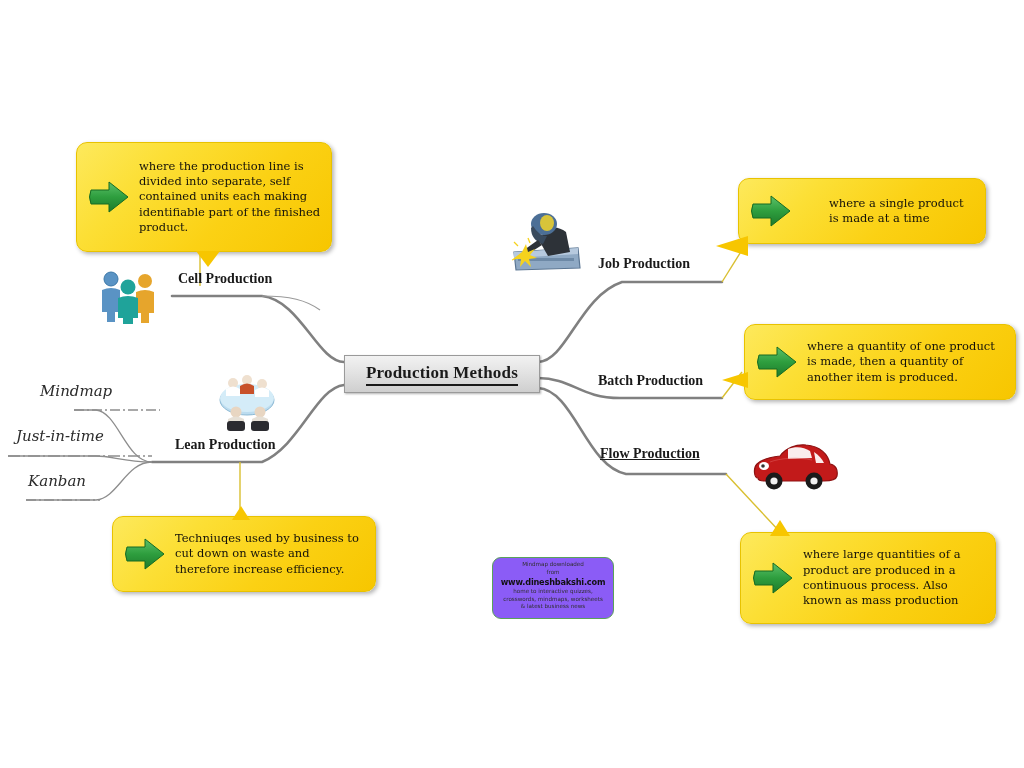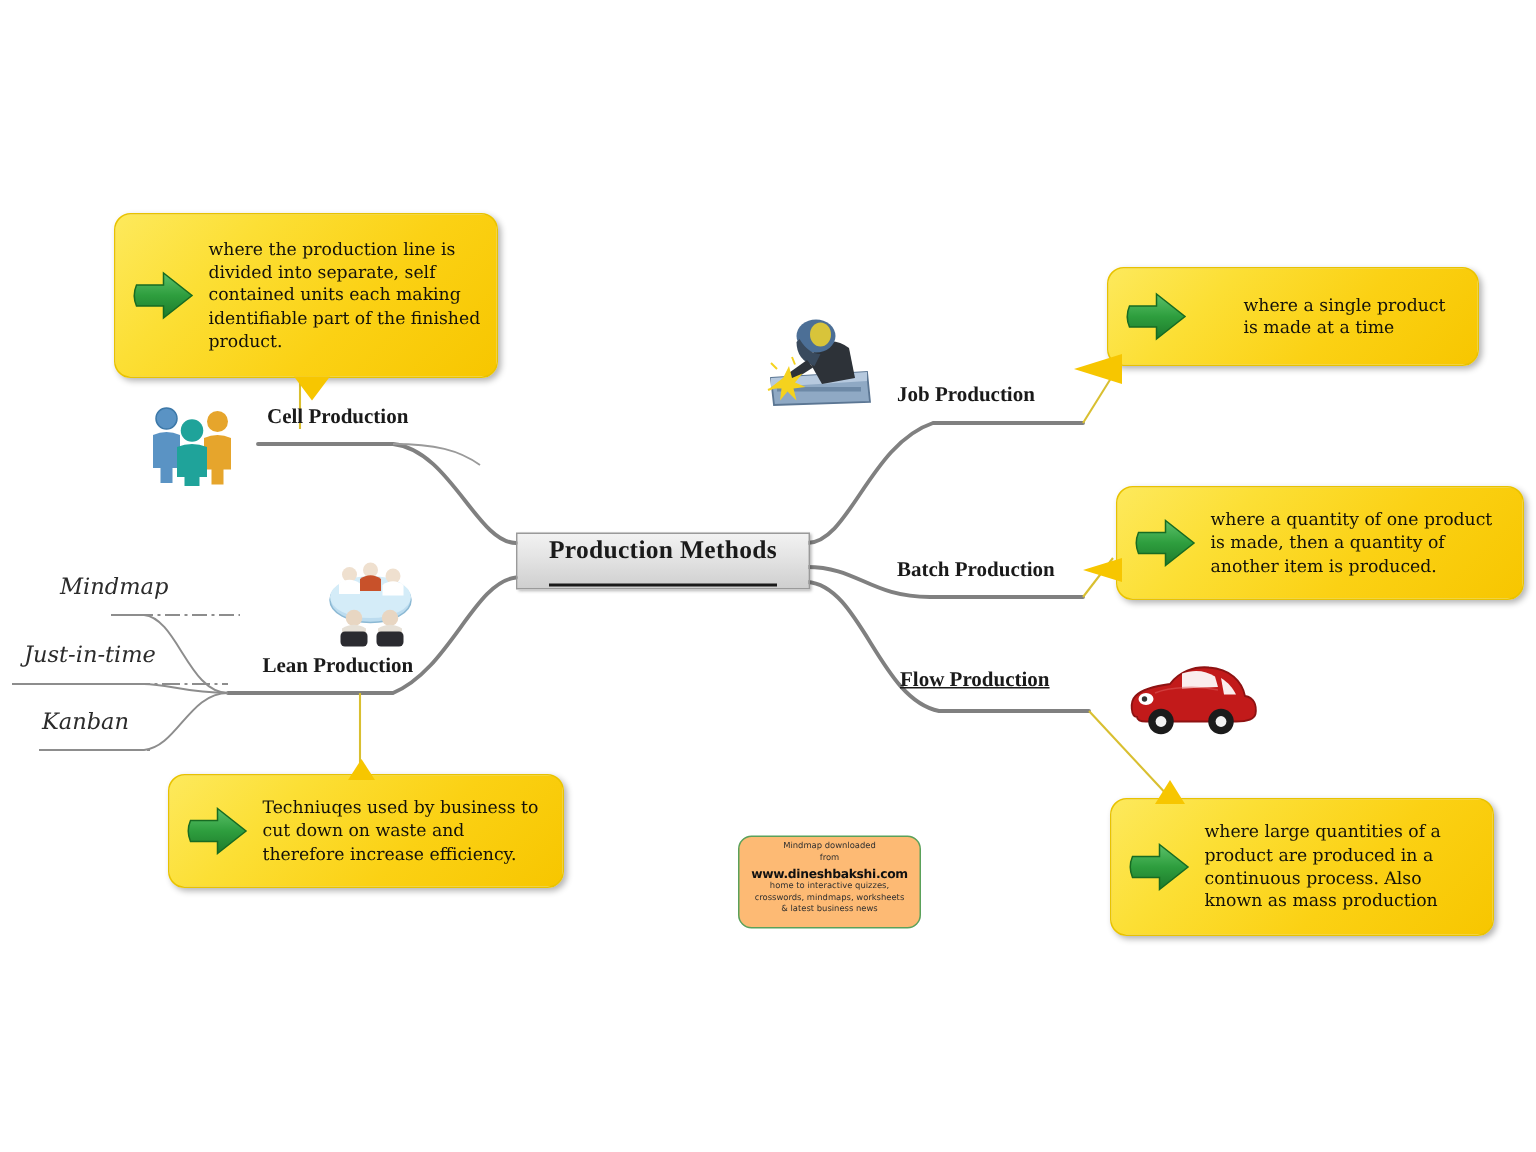--- a/index.html
+++ b/index.html
@@ -10,21 +10,21 @@
   
   .center-node{
     position:absolute;left:344px;top:355px;width:194px;height:36px;
     background:linear-gradient(to bottom,#f2f2f2 0%,#e3e3e3 45%,#cfcfcf 100%);
     border:1px solid #9a9a9a;
     box-shadow:1px 1px 2px rgba(0,0,0,.30);
     display:flex;align-items:center;justify-content:center;
   }
   .center-node .label{
     font-size:17px;font-weight:bold;color:#1a1a1a;
-    border-bottom:2px solid #1a1a1a;padding-bottom:12px;letter-spacing:.2px;
+    border-bottom:2px solid #1a1a1a;padding-bottom:1px;letter-spacing:.2px;
   }
 
   
   .branch-label{
     position:absolute;font-size:14px;font-weight:bold;color:#1a1a1a;
     white-space:nowrap;
   }
 
   
   .sub-label{
@@ -43,21 +43,21 @@
   .callout .arrow-wrap{flex:0 0 auto;padding:0 6px 0 10px;display:flex;align-items:center;}
   .callout .ctext{
     font-family:"DejaVu Serif", serif;
     font-size:11.5px;line-height:1.33;color:#14120a;padding:6px 10px 6px 2px;
   }
   .tail{position:absolute;width:0;height:0;}
 
   
   .watermark{
     position:absolute;left:492px;top:557px;width:122px;height:62px;
-    border:1px solid #5aa15a;border-radius:9px;background:#fdba74;
+    border:1px solid #5aa15a;border-radius:9px;background:#8b5cf6;
     text-align:center;color:#2f2f2f;
     font-family:"DejaVu Sans", sans-serif;
     padding-top:3px;box-sizing:border-box;
   }
   .watermark .l1{font-size:5.6px;line-height:1.35;}
   .watermark .l2{font-size:8.2px;font-weight:bold;color:#111;letter-spacing:-.2px;line-height:1.5;}
   .watermark .l3{font-size:5.6px;line-height:1.35;}
 
   svg.lines{position:absolute;left:0;top:0;width:1024px;height:768px;pointer-events:none;}
   .icon-box{position:absolute;}

